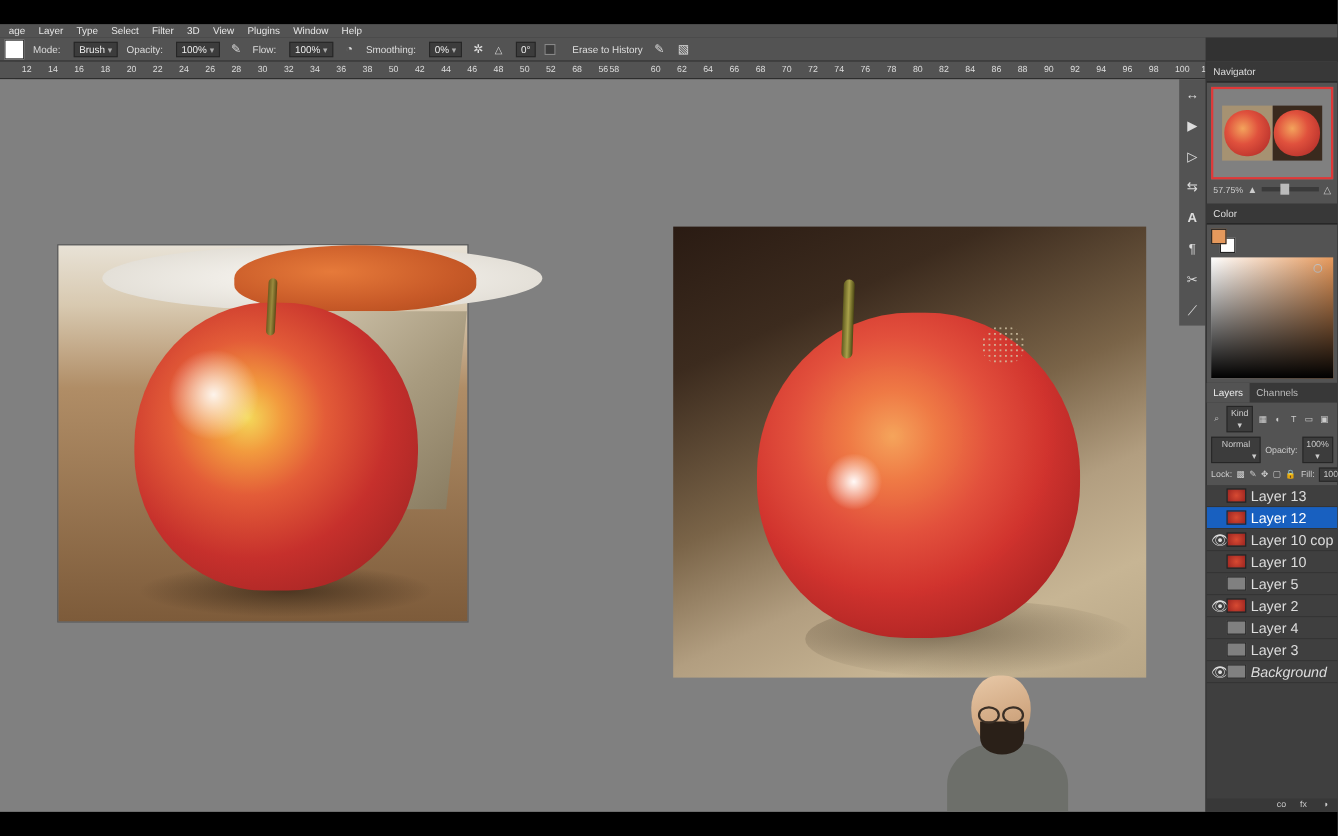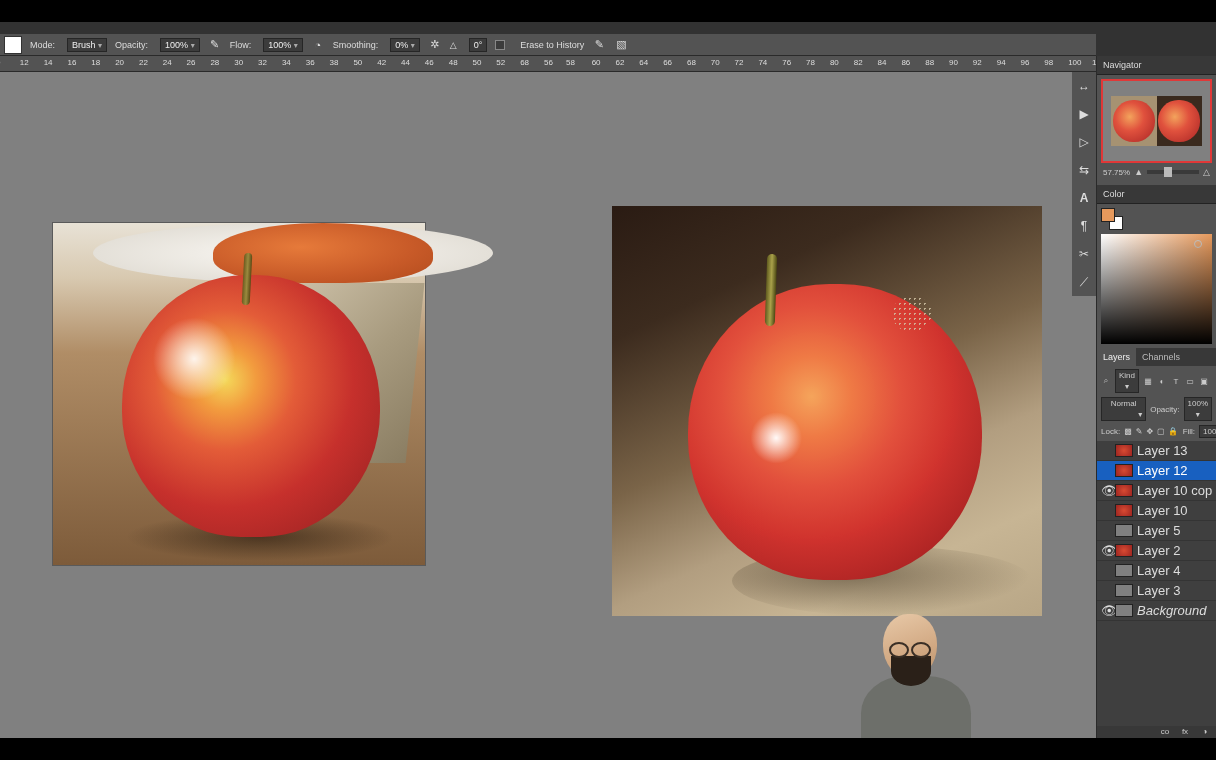--- a/index.html
+++ b/index.html
@@ -135,20 +135,32 @@
 .tool-left { position: absolute; left: 0; top: 34px; width: 14px; height: 24px; background: #535353; color: #ddd; font-size: 8px; display: flex; flex-direction: column; align-items: center; justify-content: center; }
 </style>
 </head>
 <body>
 
 <div class="letterbox-top"></div>
 <div class="letterbox-bottom"></div>
 
 <div class="app">
 
+  <div class="menubar" id="menubar">
+      <span class="menu-item">age</span>
+      <span class="menu-item">Layer</span>
+      <span class="menu-item">Type</span>
+      <span class="menu-item">Select</span>
+      <span class="menu-item">Filter</span>
+      <span class="menu-item">3D</span>
+      <span class="menu-item">View</span>
+      <span class="menu-item">Plugins</span>
+      <span class="menu-item">Window</span>
+      <span class="menu-item">Help</span>
+    </div>
 
   <div class="tool-left">
     <span>125</span>
   </div>
 
   <div class="optionsbar">
     <div class="swatch"></div>
     <div class="pair">
       <span>Mode:</span>
       <span class="val"><span>Brush</span> <span class="chev">▾</span></span>
@@ -198,21 +210,21 @@
       <span class="tick" style="left: 329.565px;">38</span>
       <span class="tick" style="left: 353.391px;">50</span>
       <span class="tick" style="left: 377.217px;">42</span>
       <span class="tick" style="left: 401.043px;">44</span>
       <span class="tick" style="left: 424.87px;">46</span>
       <span class="tick" style="left: 448.696px;">48</span>
       <span class="tick" style="left: 472.522px;">50</span>
       <span class="tick" style="left: 496.348px;">52</span>
       <span class="tick" style="left: 520.174px;">68</span>
       <span class="tick" style="left: 544px;">56</span>
-      <span class="tick" style="left: 566px;">58</span>
+      <span class="tick" style="left: 554px;">58</span>
       <span class="tick" style="left: 591.652px;">60</span>
       <span class="tick" style="left: 615.478px;">62</span>
       <span class="tick" style="left: 639.304px;">64</span>
       <span class="tick" style="left: 663.13px;">66</span>
       <span class="tick" style="left: 686.957px;">68</span>
       <span class="tick" style="left: 710.783px;">70</span>
       <span class="tick" style="left: 734.609px;">72</span>
       <span class="tick" style="left: 758.435px;">74</span>
       <span class="tick" style="left: 782.261px;">76</span>
       <span class="tick" style="left: 806.087px;">78</span>

